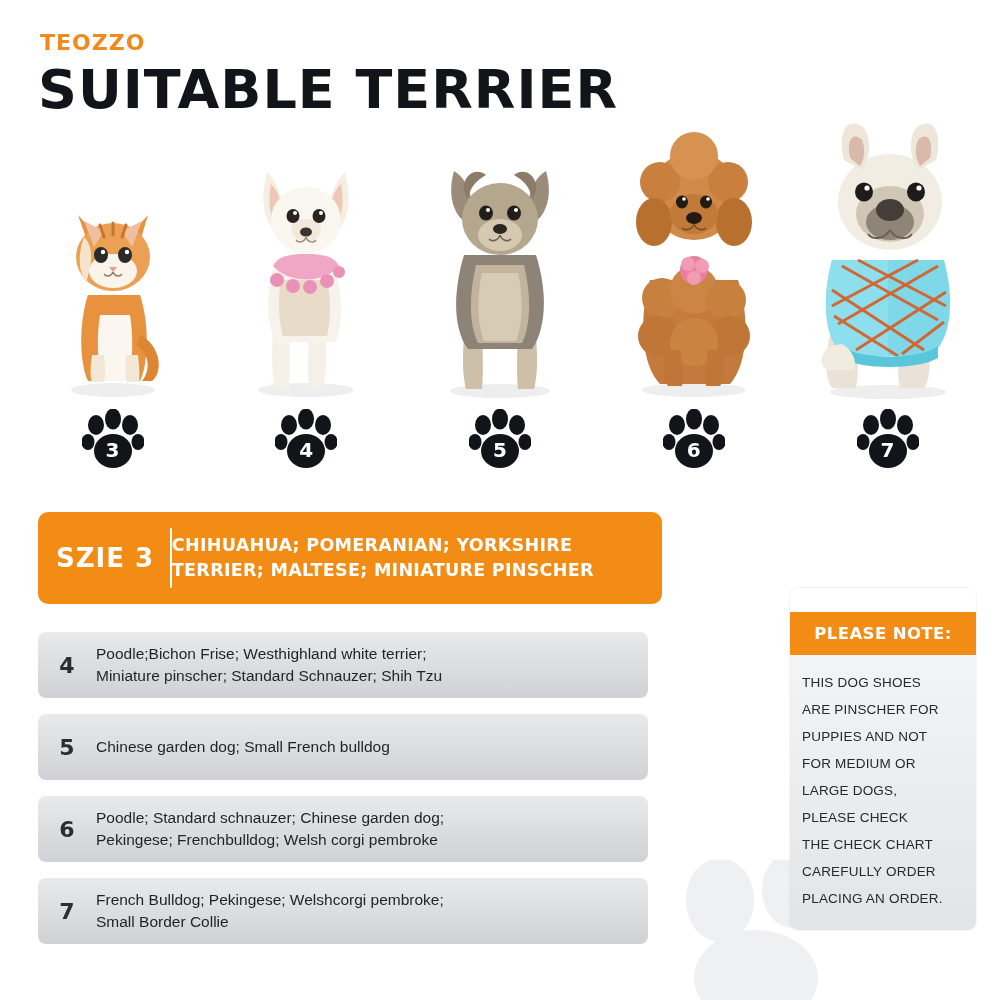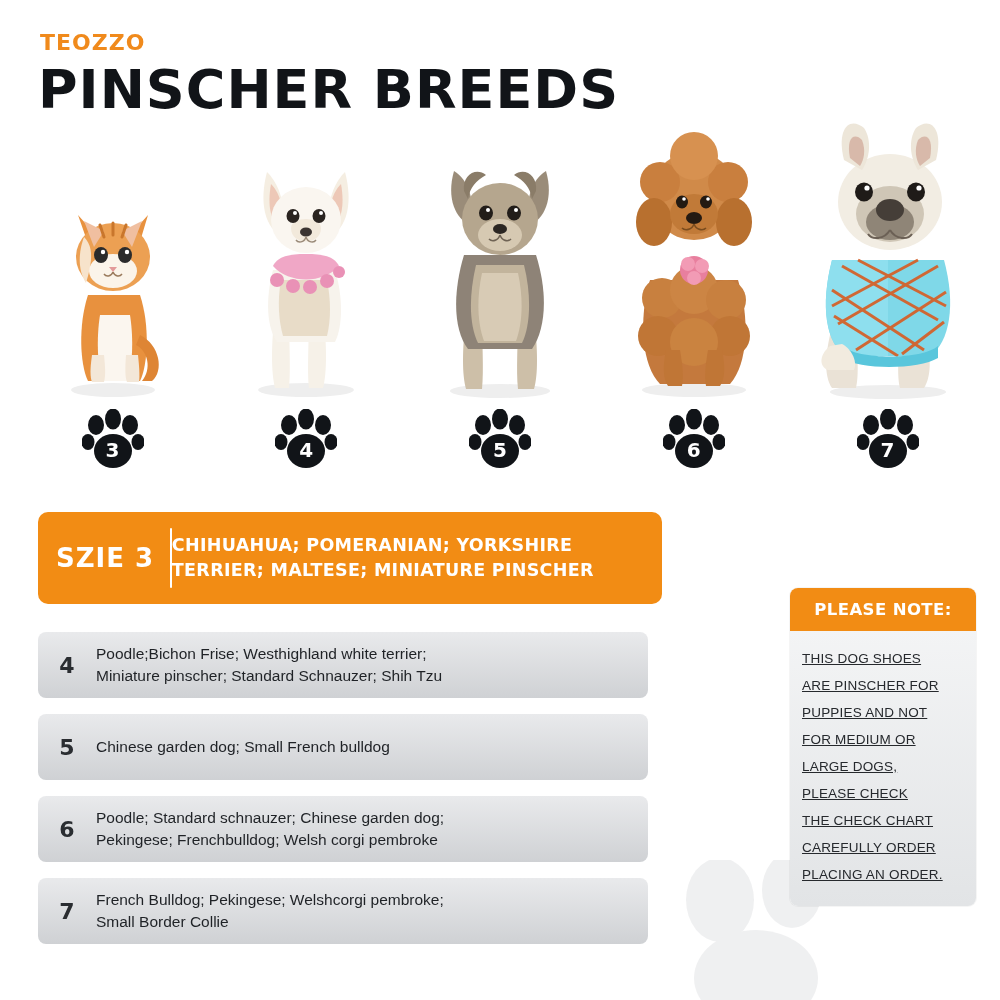--- a/index.html
+++ b/index.html
@@ -165,50 +165,50 @@
   }
   .note-header {
     background: #F28C14;
     color: #ffffff;
     font-size: 16.5px;
     font-weight: bold;
     letter-spacing: .4px;
     text-align: center;
     padding: 12px 4px 12px 4px;
     font-family: "DejaVu Sans", sans-serif;
+    margin-top: 24px;
   }
   .note-body {
     background: linear-gradient(180deg,#f3f4f5 0%, #e2e4e6 100%);
     padding: 14px 12px 18px 12px;
   }
   .note-line {
     font-size: 13.5px;
     color: #26292d;
     line-height: 2.0;
     letter-spacing: .2px;
     white-space: nowrap;
     font-family: "Liberation Sans", sans-serif;
-    text-decoration: underline;
   }
 
   
   .watermark {
     position: absolute;
     left: 660px; top: 860px;
     opacity: .55;
   }
 </style>
 </head>
 <body>
 
 <div id="page">
 
   <div class="brand">TEOZZO</div>
 
-  <div class="title">PINSCHER BREEDS</div>
+  <div class="title">SUITABLE TERRIER</div>
 
   <div class="animals">
 
     <div class="animal">
       <svg width="130" height="215" viewBox="0 0 130 215">
         <ellipse cx="65" cy="205" rx="42" ry="7" fill="#eeeeee"></ellipse>
 
         <path d="M40 110 C30 140 32 180 40 196 L92 196 C100 180 102 140 92 110 Z" fill="#E8913E"></path>
         <path d="M52 130 C48 155 50 182 54 196 L80 196 C84 182 86 155 82 130 Z" fill="#FBF6EF"></path>
 

